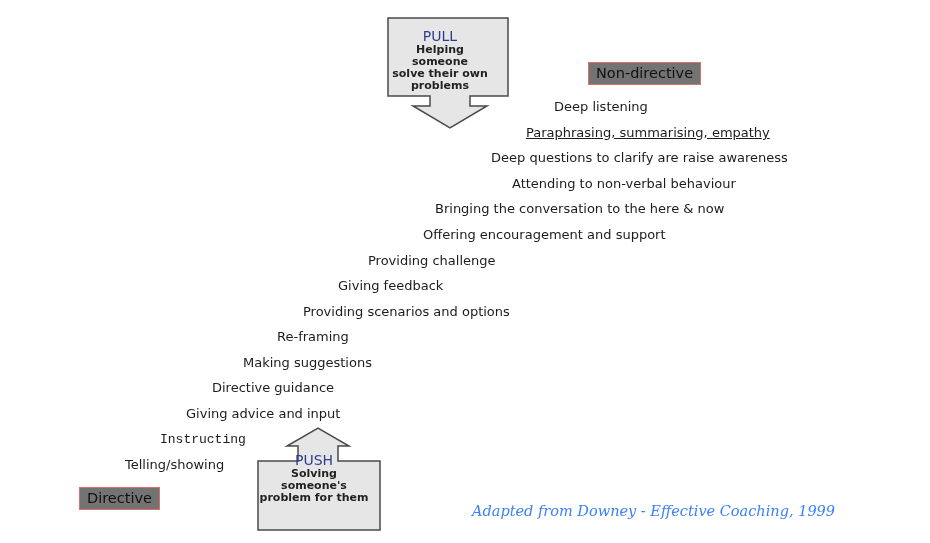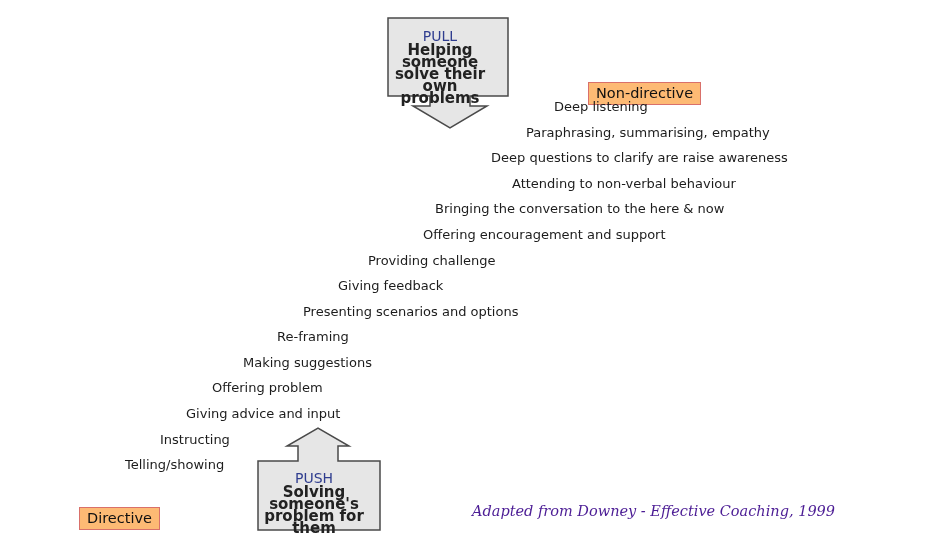--- a/index.html
+++ b/index.html
@@ -1,62 +1,62 @@
 <!DOCTYPE html>
 <html><head>
   <meta charset="utf-8">
   <style>
     html, body { margin: 0; padding: 0; background: #ffffff; }
     body { width: 930px; height: 543px; position: relative; overflow: hidden;
            font-family: "DejaVu Sans", sans-serif; }
     .arrow-svg { position: absolute; left: 0; top: 0; }
     .box-text { position: absolute; text-align: center; color: #1a1a1a; }
     .box-title { color: #2f3d8f; font-size: 14px; line-height: 16px; }
-    .box-sub { font-size: 15px; line-height: 12px; font-weight: bold; color: #222; }
-    .label-badge { position: absolute; background: #fdba74; border: 1.5px solid #d9706a;
-                   font-size: 14.5px; color: #111; padding: 1px 7px 2px 7px; line-height: 18px; margin-top: 20px; }
+    .box-sub { font-size: 11px; line-height: 12px; font-weight: bold; color: #222; }
+    .label-badge { position: absolute; background: #737373; border: 1.5px solid #d9706a;
+                   font-size: 14.5px; color: #111; padding: 1px 7px 2px 7px; line-height: 18px; }
     .item { position: absolute; font-size: 13px; color: #1c1c1c; white-space: nowrap; line-height: 16px; text-align: right; }
     .credit { position: absolute; left: 472px; top: 503px; font-family: "DejaVu Serif", serif;
-              font-style: italic; font-size: 14.5px; color: #4c1d95; white-space: nowrap; }
+              font-style: italic; font-size: 14.5px; color: #3b82f6; white-space: nowrap; }
   </style>
 </head>
 <body>
 
 <svg class="arrow-svg" width="930" height="543">
 
   <path d="M388,18 L508,18 L508,96 L470,96 L470,106 L487,106 L450,128 L413,106 L430,106 L430,96 L388,96 Z" fill="#e6e6e6" stroke="#4a4a4a" stroke-width="1.5"></path>
 
   <path d="M258,461 L298,461 L298,446 L287,446 L318,428 L349,446 L338,446 L338,461 L380,461 L380,530 L258,530 Z" fill="#e6e6e6" stroke="#4a4a4a" stroke-width="1.5"></path>
 </svg>
 
 <div class="box-text" style="left:388px; top:28px; width:104px;">
   <div class="box-title">PULL</div>
   <div class="box-sub">Helping someone</div>
   <div class="box-sub">solve their own</div>
   <div class="box-sub">problems</div>
 </div>
 
-<div class="box-text" style="left:258px; top:470px; width:112px;text-align:center;">
+<div class="box-text" style="left:258px; top:452px; width:112px;text-align:center;">
   <div class="box-title">PUSH</div>
   <div class="box-sub">Solving someone's</div>
   <div class="box-sub">problem for them</div>
 </div>
 
 <div class="label-badge" style="left:588px; top:62px;">Non-directive</div>
 <div class="label-badge" style="left:79px; top:487px;">Directive</div>
 
 <div class="item" style="left:554px; top:99px;">Deep listening</div>
-<div class="item" style="left:526px; top:125px;">Paraphrasing, summarising, empathy</div>
+<div class="item" style="left:526px; top:125px;text-decoration:underline;">Paraphrasing, summarising, empathy</div>
 <div class="item" style="left:491px; top:150px;">Deep questions to clarify are raise awareness</div>
 <div class="item" style="left:464px; top:176px;margin-left:48px;">Attending to non-verbal behaviour</div>
 <div class="item" style="left:435px; top:201px;">Bringing the conversation to the here &amp; now</div>
 <div class="item" style="left:399px; top:227px;margin-left:24px;">Offering encouragement and support</div>
 <div class="item" style="left:368px; top:253px;">Providing challenge</div>
 <div class="item" style="left:338px; top:278px;">Giving feedback</div>
-<div class="item" style="left:303px; top:304px;">Presenting scenarios and options</div>
+<div class="item" style="left:303px; top:304px;">Providing scenarios and options</div>
 <div class="item" style="left:277px; top:329px;">Re-framing</div>
 <div class="item" style="left:243px; top:355px;">Making suggestions</div>
-<div class="item" style="left:212px; top:380px;">Offering problem</div>
+<div class="item" style="left:212px; top:380px;">Directive guidance</div>
 <div class="item" style="left:186px; top:406px;">Giving advice and input</div>
-<div class="item" style="left:160px; top:432px;">Instructing</div>
+<div class="item" style="left:160px; top:432px;font-family:Liberation Mono, monospace;">Instructing</div>
 <div class="item" style="left:125px; top:457px;">Telling/showing</div>
 
 <div class="credit">Adapted from Downey - Effective Coaching, 1999</div>
 
 </body></html>

